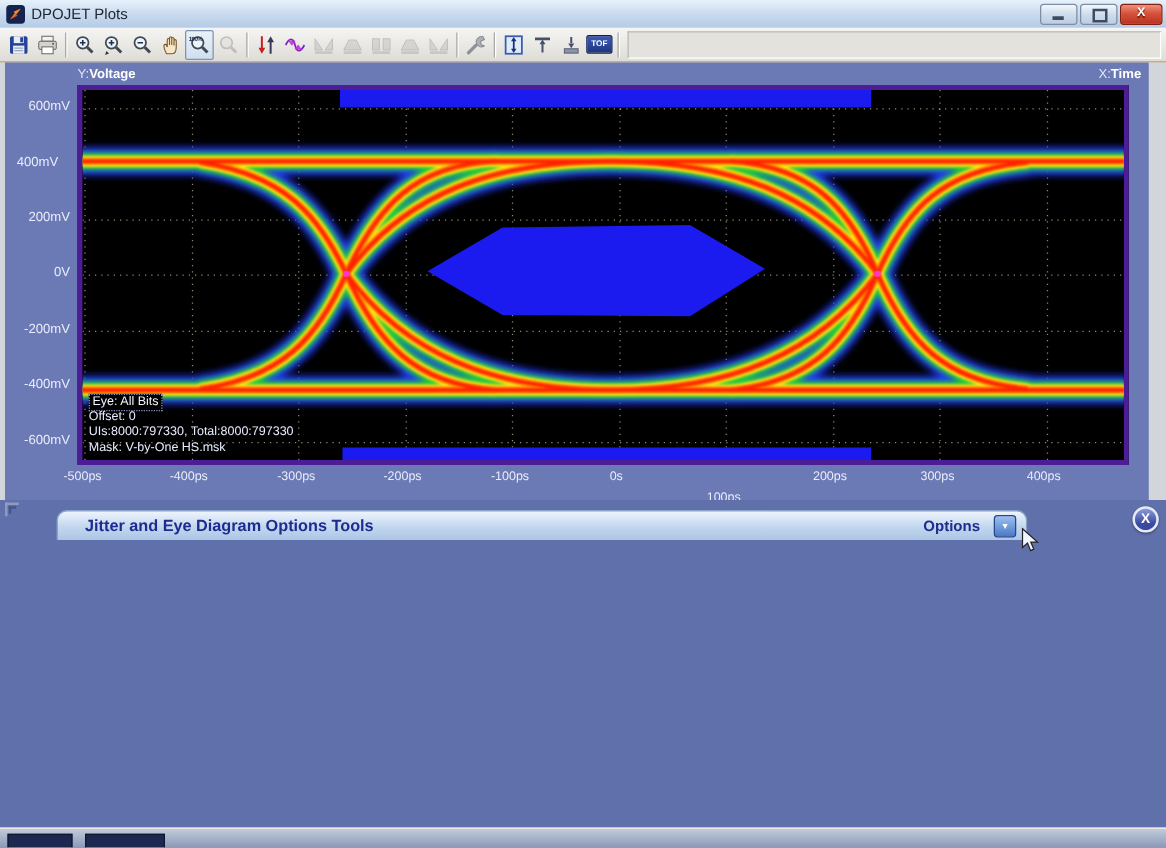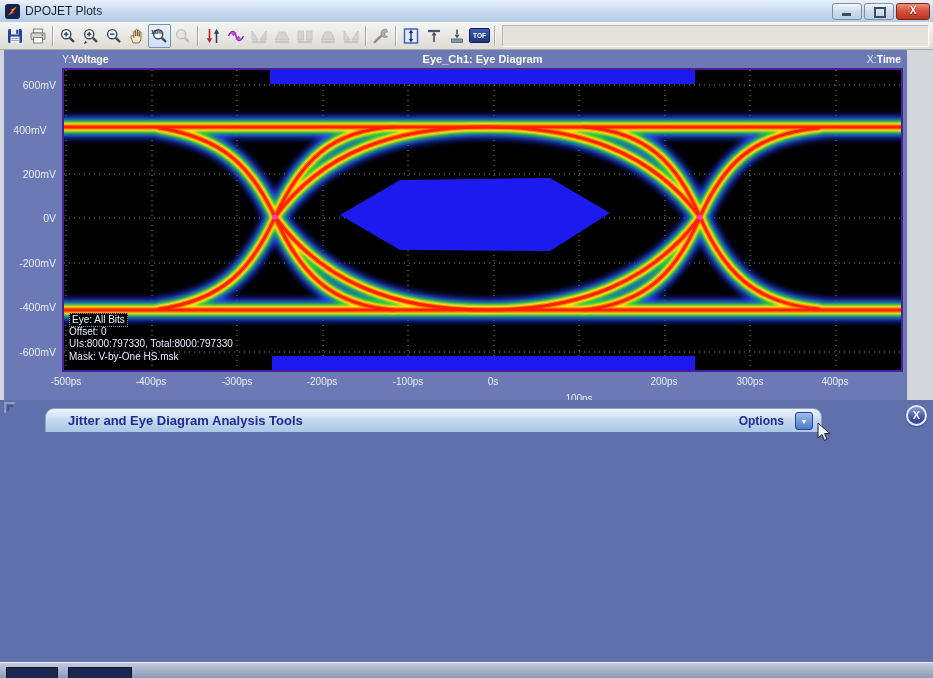--- a/index.html
+++ b/index.html
@@ -30,27 +30,27 @@
   .tbbtn svg{width:18px;height:18px;display:block;}
   .tbbtn.active{border:1px solid #7a92b4;background:linear-gradient(#e9f1fa,#cfdff1);}
   .tbbtn.disabled{opacity:.45;filter:grayscale(1);}
   .tbsep{width:1px;height:20px;background:#a9a9a3;margin:0 3px;flex:0 0 auto;box-shadow:1px 0 0 #fff;}
   .tb-mini{position:absolute;left:2px;top:4px;font-size:5px;font-weight:bold;color:#203050;letter-spacing:-0.5px;}
   .tof-chip{width:19px;height:13px;background:linear-gradient(#3b5cb4,#1d3580);border:1px solid #101f4e;border-radius:2px;
     color:#fff;font-size:6.5px;font-weight:bold;display:flex;align-items:center;justify-content:center;}
   .tb-space{flex:1;height:20px;margin:0 4px;border:1px solid #b9b9b3;border-bottom-color:#fff;border-right-color:#fff;background:#e4e2dc;}
   
   .plotwrap{position:absolute;left:0;top:50px;width:933px;height:350px;background:#d2d5da;}
-  .plot-client{position:absolute;left:4px;top:0;width:903px;height:350px;background:#6b79b4;}
+  .plot-client{position:absolute;left:4px;top:0;width:903px;height:350px;background:#6b79b4;padding-left:12px;}
   .axis-head{position:absolute;top:3px;font-size:10.5px;color:#dfe6fb;}
   .axis-head b{color:#ffffff;}
   .plot-title{position:absolute;left:58px;top:3px;width:841px;text-align:center;font-size:11px;font-weight:bold;color:#fff;}
   .ytick{position:absolute;left:0;width:52px;text-align:right;font-size:10.5px;color:#e9edfb;}
   .xtick{position:absolute;width:60px;text-align:center;font-size:10px;color:#e9edfb;top:326px;}
-  .plot-frame{position:absolute;left:58px;top:18px;width:841px;height:304px;border:2px solid #4c1d95;background:#000;box-sizing:border-box;overflow:hidden;}
+  .plot-frame{position:absolute;left:58px;top:18px;width:841px;height:304px;border:4px solid #4c1d95;background:#000;box-sizing:border-box;overflow:hidden;}
   .anno{position:absolute;left:5px;font-size:10px;color:#e8ecff;line-height:12px;white-space:nowrap;}
   .anno.hl{background:#000;border:1px dotted #8890c8;padding:0 2px;color:#f2f4ff;}
   
   .panel{position:absolute;left:0;top:400px;width:933px;height:262px;background:#6070aa;}
   .grip{position:absolute;left:4px;top:2px;width:9px;height:9px;border-left:2px solid #8d9ac2;border-top:2px solid #8d9ac2;}
   .grip:before{content:"";position:absolute;left:1px;top:1px;width:4px;height:4px;border-left:2px solid #46548c;border-top:2px solid #46548c;}
   .panel-titlebar{position:absolute;left:45px;top:8px;width:777px;height:24px;border-radius:9px 9px 0 0;
     background:linear-gradient(#eef5fd,#c2d6ee 55%,#adc6e6);border:1px solid #8ba3c8;border-bottom:none;box-sizing:border-box;
     display:flex;align-items:center;}
   .panel-title{font-size:13px;font-weight:bold;color:#1c2c90;padding-left:22px;}
@@ -234,21 +234,20 @@
         <span class="tof-chip">TOF</span>
       </button>
       <div class="tbsep"></div>
       <div class="tb-space"></div>
     </div>
 
   <div class="plotwrap">
     <div class="plot-client">
       <div class="axis-head" style="left:58px;">
         <span>Y:</span><b>Voltage</b></div>
-      <div class="plot-title">Eye_Ch1: Eye Diagram</div>
       <div class="axis-head" style="right:6px;">
         <span>X:</span><b>Time</b></div>
       <div id="yticks">
           <div class="ytick" style="top: 29px;">600mV</div>
           <div class="ytick" style="top: 74px; text-align: center;">400mV</div>
           <div class="ytick" style="top: 118px;">200mV</div>
           <div class="ytick" style="top: 162px;">0V</div>
           <div class="ytick" style="top: 207px;">-200mV</div>
           <div class="ytick" style="top: 251px;">-400mV</div>
           <div class="ytick" style="top: 296px;">-600mV</div>
@@ -365,21 +364,21 @@
             <div class="anno" style="top: 268px;">UIs:8000:797330, Total:8000:797330</div>
             <div class="anno" style="top: 280.5px;">Mask: V-by-One HS.msk</div>
           </div>
       </div>
     </div>
   </div>
 
   <div class="panel">
     <div class="grip"></div>
     <div class="panel-titlebar">
-      <span class="panel-title">Jitter and Eye Diagram Analysis Tools</span>
+      <span class="panel-title">Jitter and Eye Diagram Options Tools</span>
       <div class="options">
         <span class="options-label">Options</span>
         <span class="ddbtn">▼</span>
       </div>
     </div>
     <div class="panel-close">X</div>
 
     <div id="nav"></div>
 
     <div id="actions"></div>

